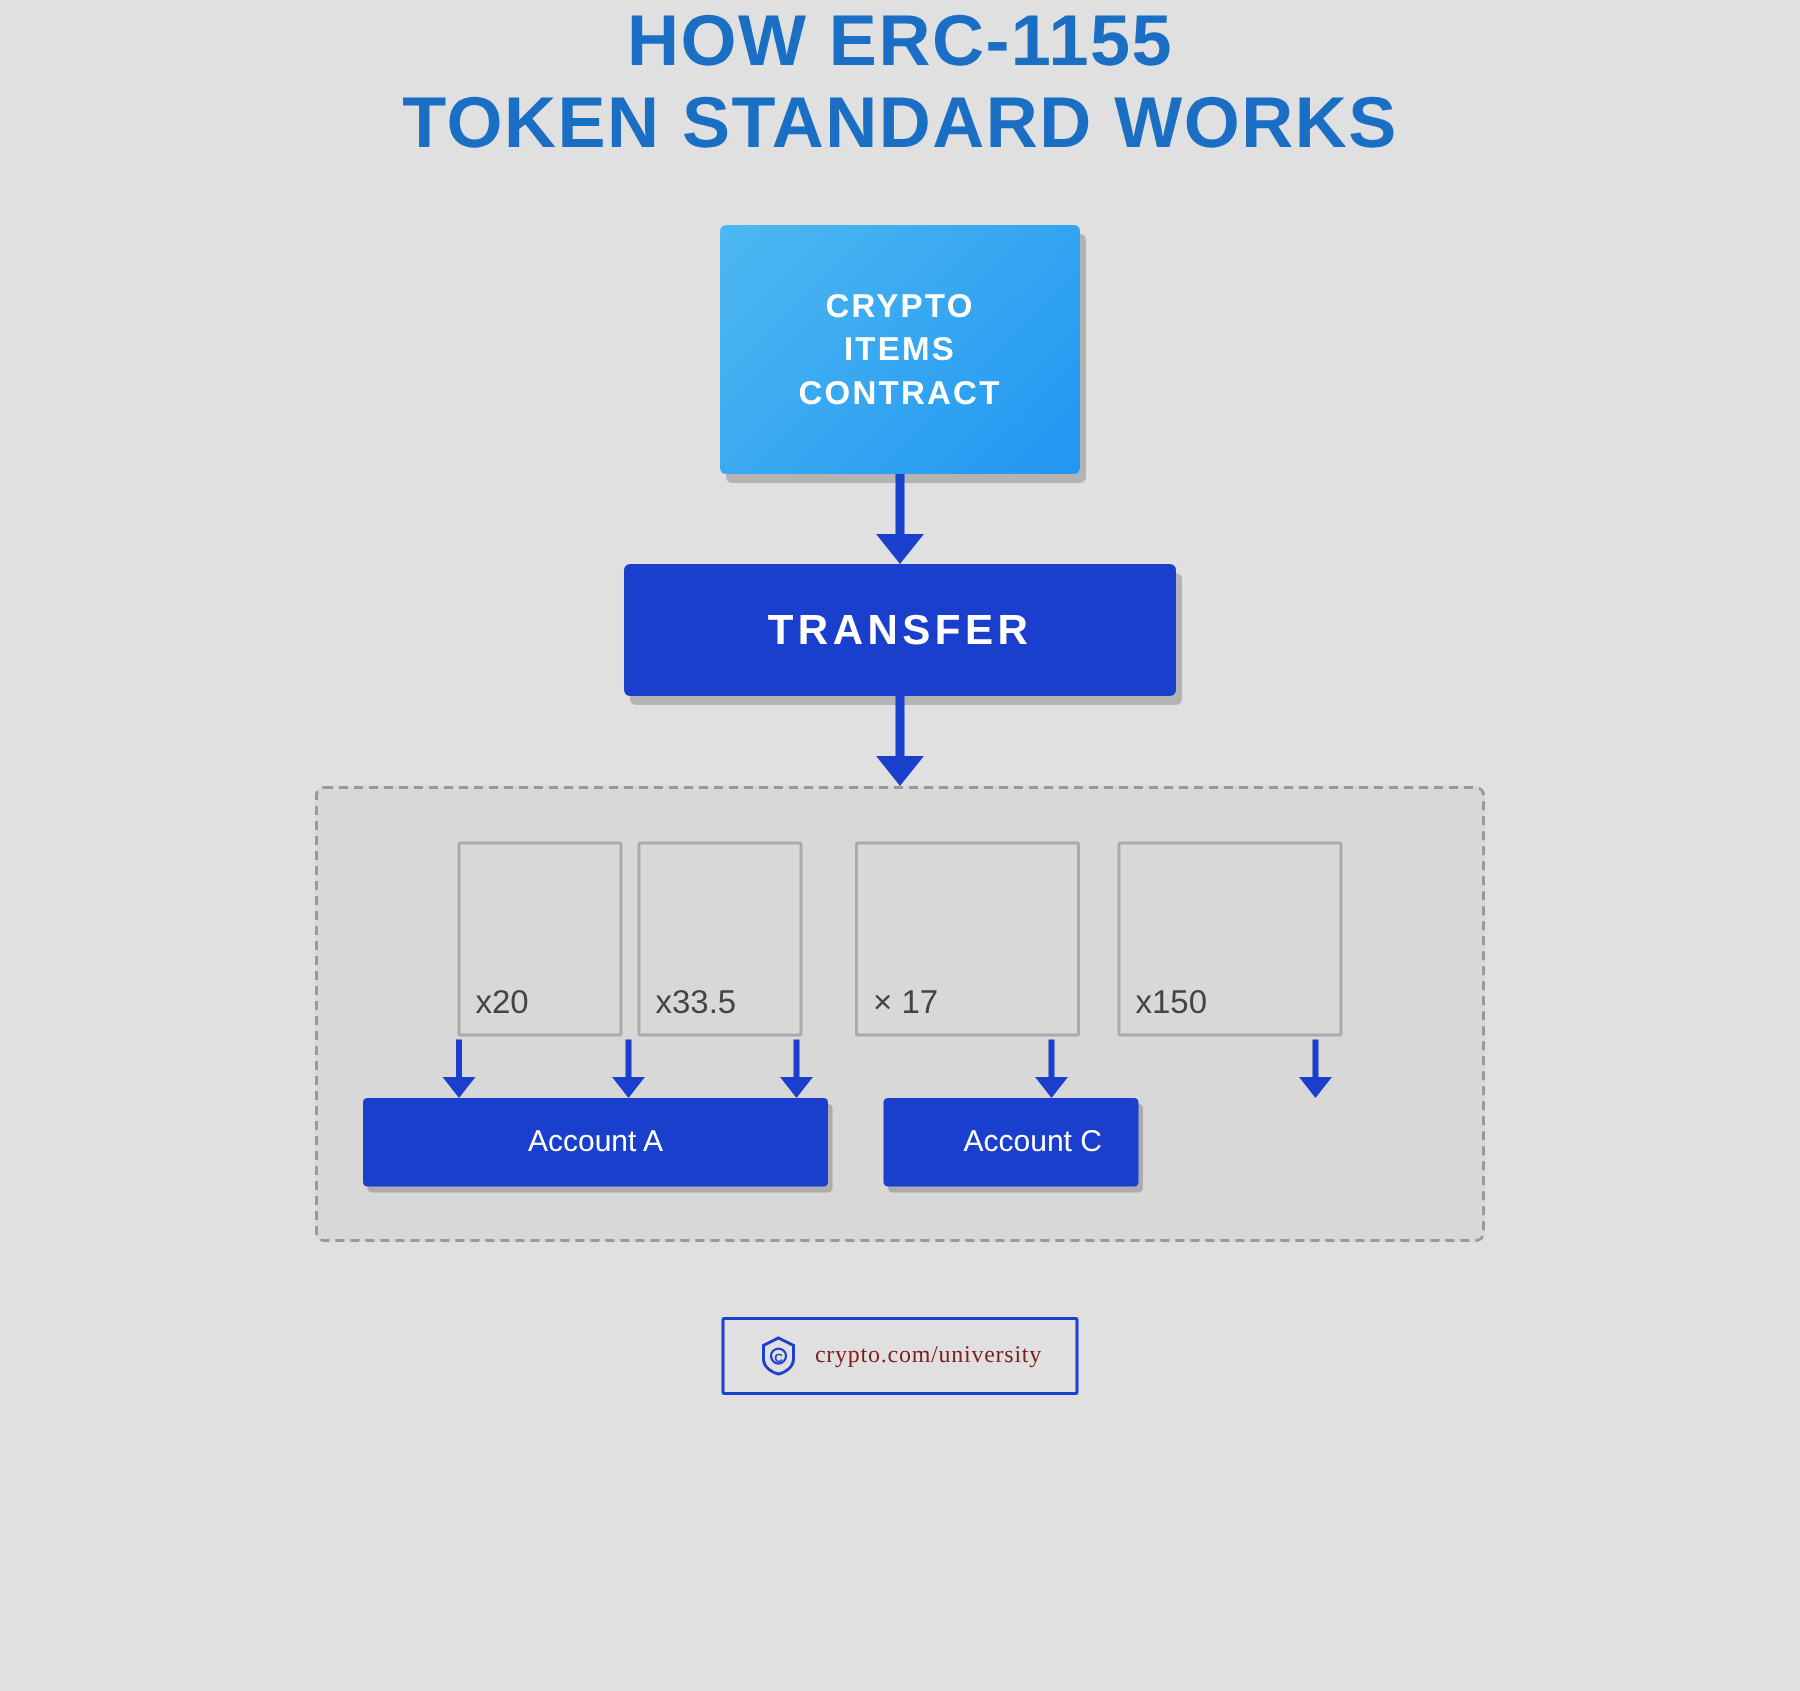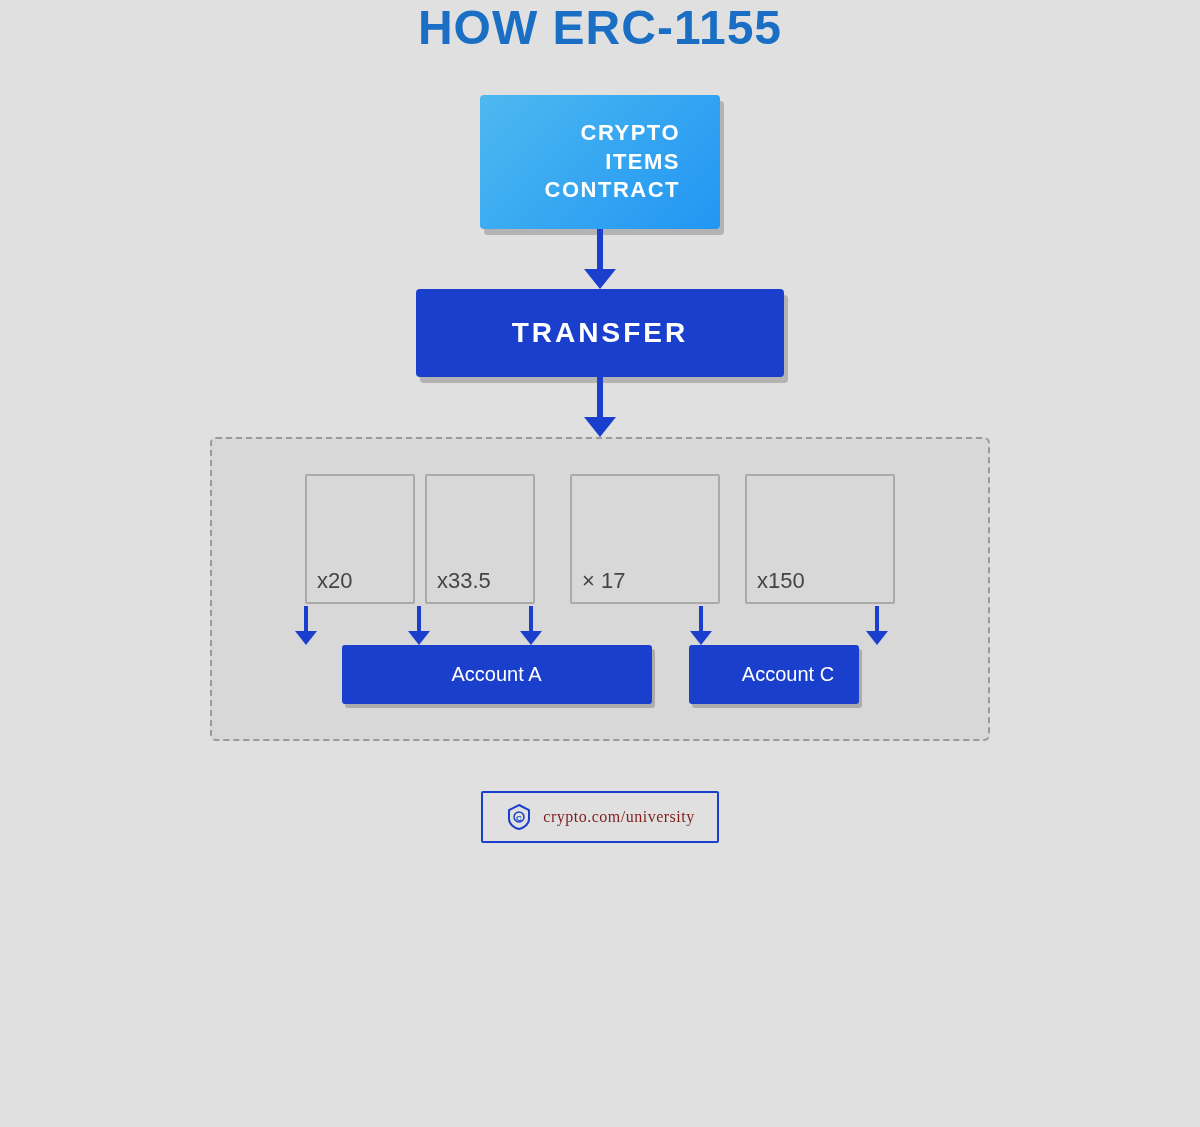--- a/index.html
+++ b/index.html
@@ -37,22 +37,22 @@
     }
 
     
     .contract-box {
       background: linear-gradient(135deg, #4db8f0 0%, #2196f3 100%);
       color: white;
       font-size: 22px;
       font-weight: 700;
       letter-spacing: 1.5px;
       text-transform: uppercase;
-      text-align: right;
-      padding: 24px 40px;
+      text-align: center;
+      padding: 40px 40px;
       width: 240px;
       line-height: 1.3;
       border-radius: 4px;
       box-shadow: 4px 6px 0px rgba(0,0,0,0.2);
     }
 
     
     .arrow-down {
       display: flex;
       flex-direction: column;
@@ -129,21 +129,20 @@
       font-size: 22px;
       color: #444;
       font-weight: 400;
     }
 
     
     .accounts-row {
       display: flex;
       flex-direction: row;
       align-items: flex-start;
-      justify-content: center;
       gap: 0px;
       margin-top: 0;
     }
 
     .account-box {
       background-color: #1a3fcc;
       color: white;
       font-size: 20px;
       font-weight: 500;
       text-align: center;
@@ -207,20 +206,21 @@
       border-left: 11px solid transparent;
       border-right: 11px solid transparent;
       border-top: 14px solid #1a3fcc;
     }
   </style>
 </head>
 <body>
 
 <div class="main-title">
   <div class="main-title-text">HOW ERC-1155</div>
+  <div class="main-title-text">TOKEN STANDARD WORKS</div>
 </div>
 
 <div class="diagram-container">
 
   <div class="contract-box">
     <span>CRYPTO ITEMS CONTRACT</span>
   </div>
 
   <div class="arrow-down">
     <div class="arrow-shaft"></div>

